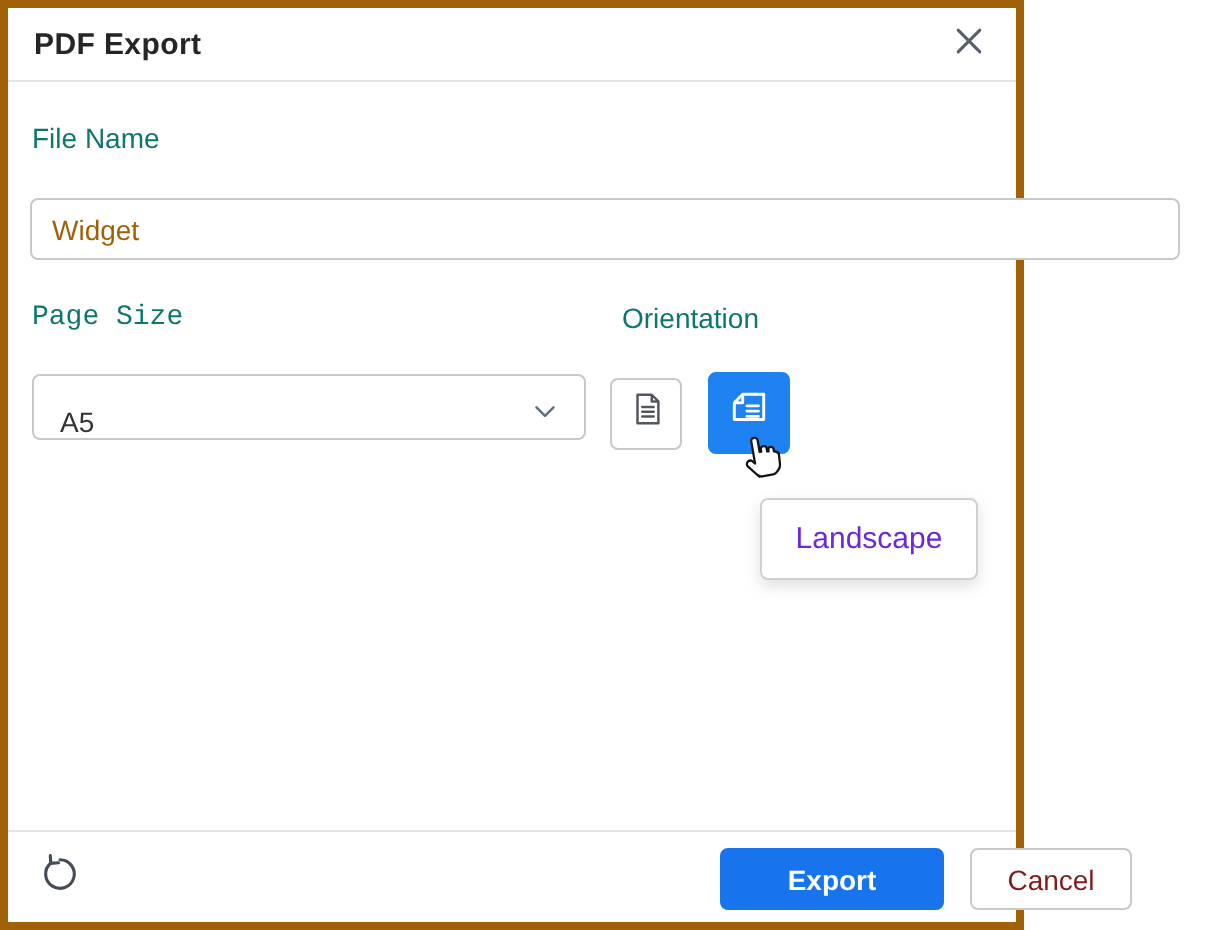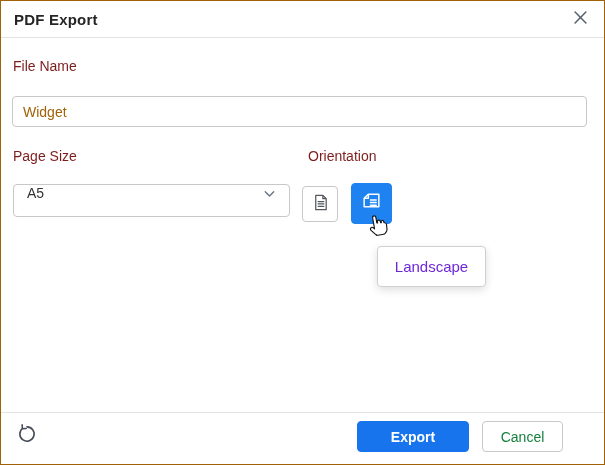--- a/index.html
+++ b/index.html
@@ -3,54 +3,54 @@
 <meta charset="utf-8">
 <style>
   * { box-sizing: border-box; margin: 0; padding: 0; }
   body {
     font-family: "Liberation Sans", sans-serif;
     background: #fff;
     width: 605px; height: 465px;
   }
   .dialog {
     position: relative;
-    width: 605px; height: 465px;
+    width: 512px; height: 465px;
     background: #fff;
-    border: 1px solid #a16207;
+    border: 4px solid #a16207;
     overflow: visible;
   }
   
   .header {
     position: absolute; top: 0; left: 0; right: 0; height: 37px;
     border-bottom: 1px solid #e3e3e3;
     display: flex; align-items: center; justify-content: space-between;
     padding: 0 13px;
   }
   .title { font-size: 15px; font-weight: 700; color: #262626; letter-spacing: .2px; }
   .close-btn {
     width: 22px; height: 22px; border: none; background: transparent;
     display: flex; align-items: center; justify-content: center; cursor: pointer;
   }
   
-  .field-label { position: absolute; font-size: 14px; color: #7f1d1d; }
+  .field-label { position: absolute; font-size: 14px; color: #0f766e; }
   .lbl-filename { left: 12px; top: 57px; }
-  .lbl-pagesize { left: 12px; top: 147px; }
+  .lbl-pagesize { left: 12px; top: 147px; font-family: Liberation Mono, monospace; }
   .lbl-orientation { left: 307px; top: 147px; }
   
   .filename-input {
     position: absolute; left: 11px; top: 95px; width: 575px; height: 31px;
     border: 1px solid #c8c8c8; border-radius: 4px;
     font-family: "Liberation Sans", sans-serif;
     font-size: 14px; color: #a16207; padding: 0 10px; outline: none; background: #fff;
   }
   
   .dropdown {
     position: absolute; left: 12px; top: 183px; width: 277px; height: 33px;
     border: 1px solid #c8c8c8; border-radius: 4px; background: #fff;
-    display: flex; align-items: flex-start; justify-content: space-between;
+    display: flex; align-items: flex-end; justify-content: space-between;
     padding: 0 11px 0 13px; cursor: pointer;
   }
   .dropdown-value { font-size: 14px; color: #333; }
   
   .orient-btn {
     position: absolute; border-radius: 4px; cursor: pointer;
     display: flex; align-items: center; justify-content: center;
   }
   .orient-portrait {
     left: 301px; top: 185px; width: 36px; height: 36px;
@@ -84,21 +84,21 @@
     display: flex; align-items: center; justify-content: center;
   }
   .export-btn {
     position: absolute; left: 356px; top: 420px; width: 112px; height: 31px;
     background: #1874ec; color: #fff; border: 1px solid #1874ec; border-radius: 4px;
     font-family: "Liberation Sans", sans-serif;
     font-size: 14px; font-weight: 700; cursor: pointer;
   }
   .cancel-btn {
     position: absolute; left: 481px; top: 420px; width: 81px; height: 31px;
-    background: #fff; color: #15803d; border: 1px solid #c8c8c8; border-radius: 4px;
+    background: #fff; color: #7f1d1d; border: 1px solid #c8c8c8; border-radius: 4px;
     font-family: "Liberation Sans", sans-serif;
     font-size: 14px; cursor: pointer;
   }
 </style>
 </head>
 <body>
 
 <div class="dialog">
 
   <div class="header">

